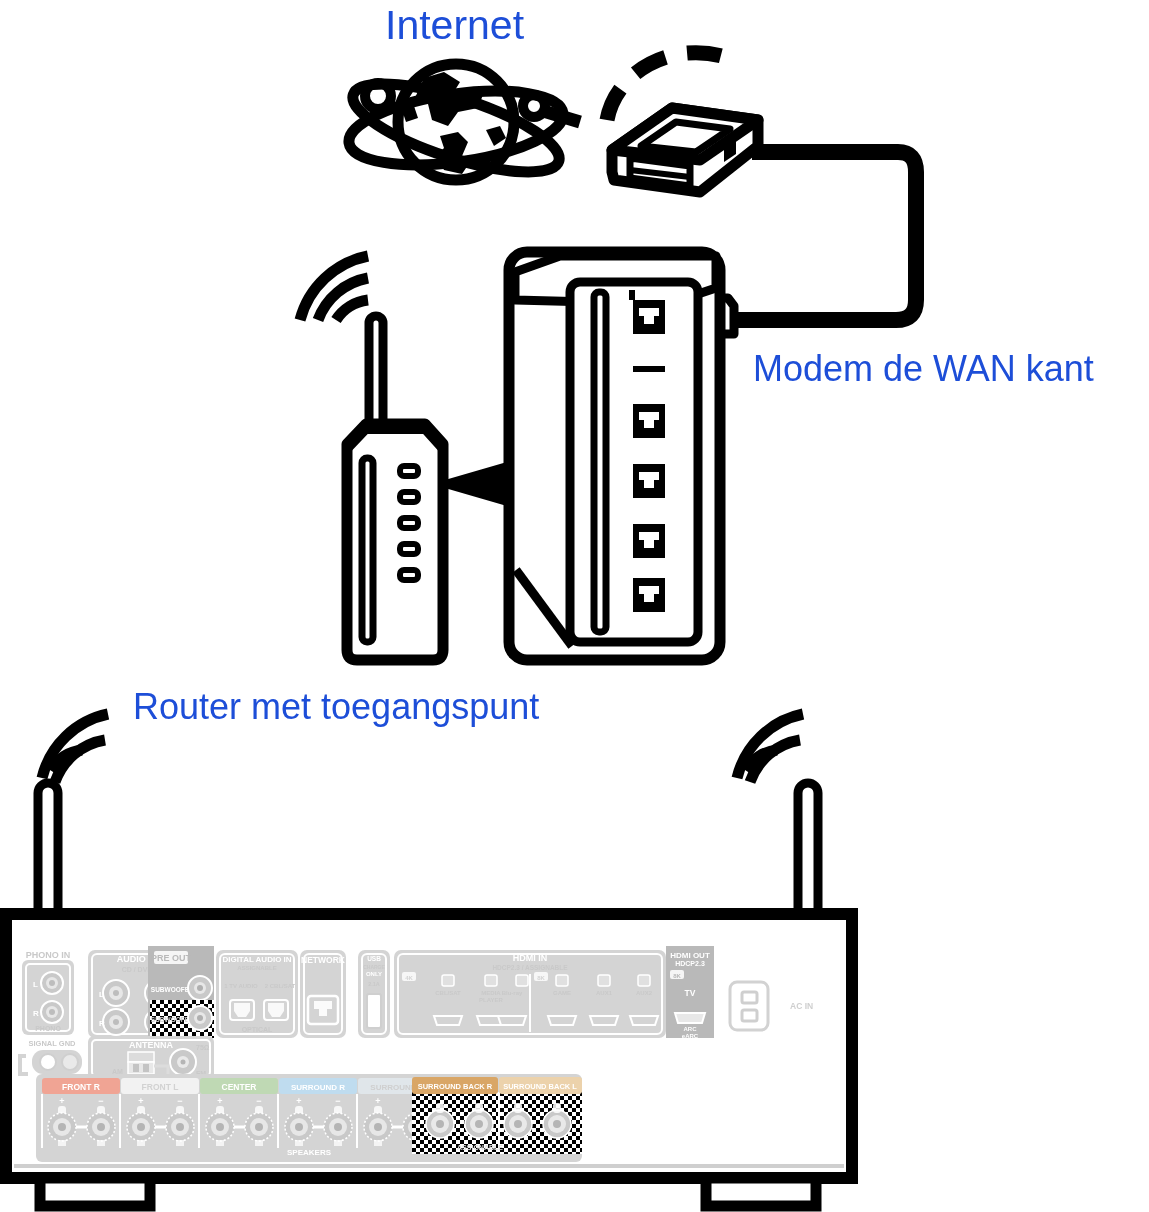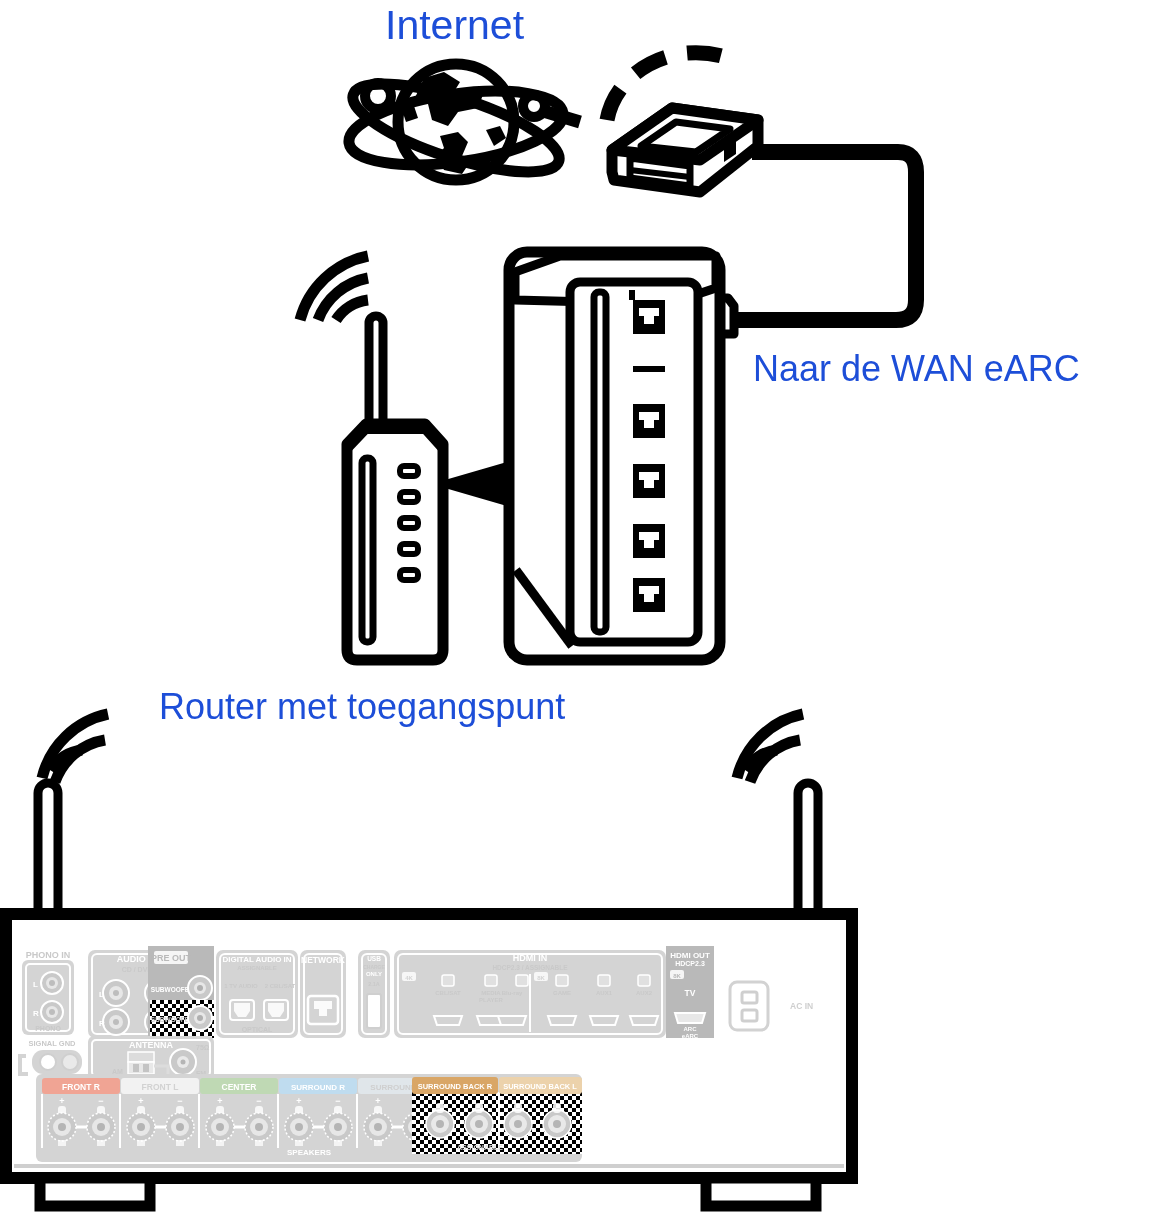--- a/index.html
+++ b/index.html
@@ -6,40 +6,40 @@
   body{
     width:1149px;height:1212px;position:relative;overflow:hidden;
     font-family:"Liberation Sans","DejaVu Sans",sans-serif;
     -webkit-font-smoothing:antialiased;
   }
   .stage{position:absolute;inset:0;}
   .lbl{position:absolute;color:#1d4ed8;white-space:nowrap;font-weight:400;}
   #lbl-internet{left:385px;top:2px;font-size:41px;}
   #lbl-modem{left:762px;top:51px;font-size:41px;}
   #lbl-wan{left:753px;top:348px;font-size:36px;}
-  #lbl-router{left:159px;top:686px;font-size:36px;}
+  #lbl-router{left:133px;top:686px;font-size:36px;}
   svg{position:absolute;left:0;top:0;overflow:visible;}
   .ink{fill:none;stroke:#000;}
   .inkf{fill:#000;stroke:none;}
   .wht{fill:#fff;stroke:#000;}
   
   .pnl{fill:#d4d4d4;}
   .pnl-d{fill:#b9b9b9;}
   .pnl-l{fill:#e3e3e3;}
   .pnl-ln{fill:none;stroke:#ffffff;stroke-width:2;}
   .pnl-tx{fill:#ffffff;font-weight:bold;}
   .pnl-tx-d{fill:#c9c9c9;font-weight:bold;}
 </style>
 </head>
 <body>
 
 <div class="stage">
 
   <div class="lbl" id="lbl-internet">Internet</div>
-  <div class="lbl" id="lbl-wan">Naar de WAN eARC</div>
+  <div class="lbl" id="lbl-wan">Modem de WAN kant</div>
   <div class="lbl" id="lbl-router">Router met toegangspunt</div>
 
   <svg width="1149" height="1212" viewBox="0 0 1149 1212">
 
     <g>
 
       <ellipse cx="456" cy="128" rx="108" ry="34" class="ink" stroke-width="11" transform="rotate(-8 456 128)"></ellipse>
       <ellipse cx="456" cy="128" rx="108" ry="30" class="ink" stroke-width="11" transform="rotate(18 456 128)"></ellipse>
 
       <circle cx="456" cy="122" r="58" class="ink" stroke-width="11"></circle>

